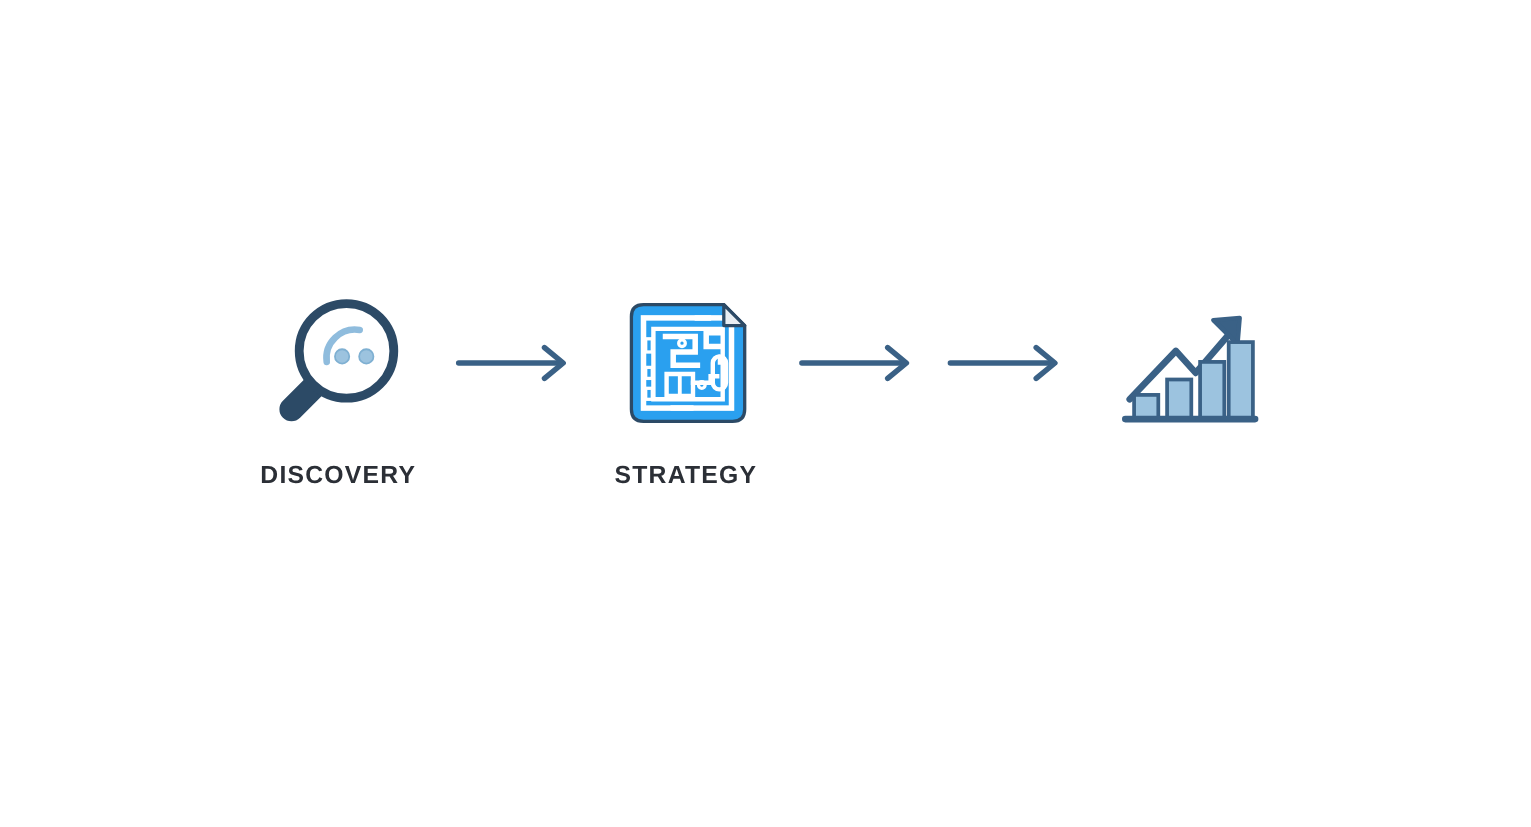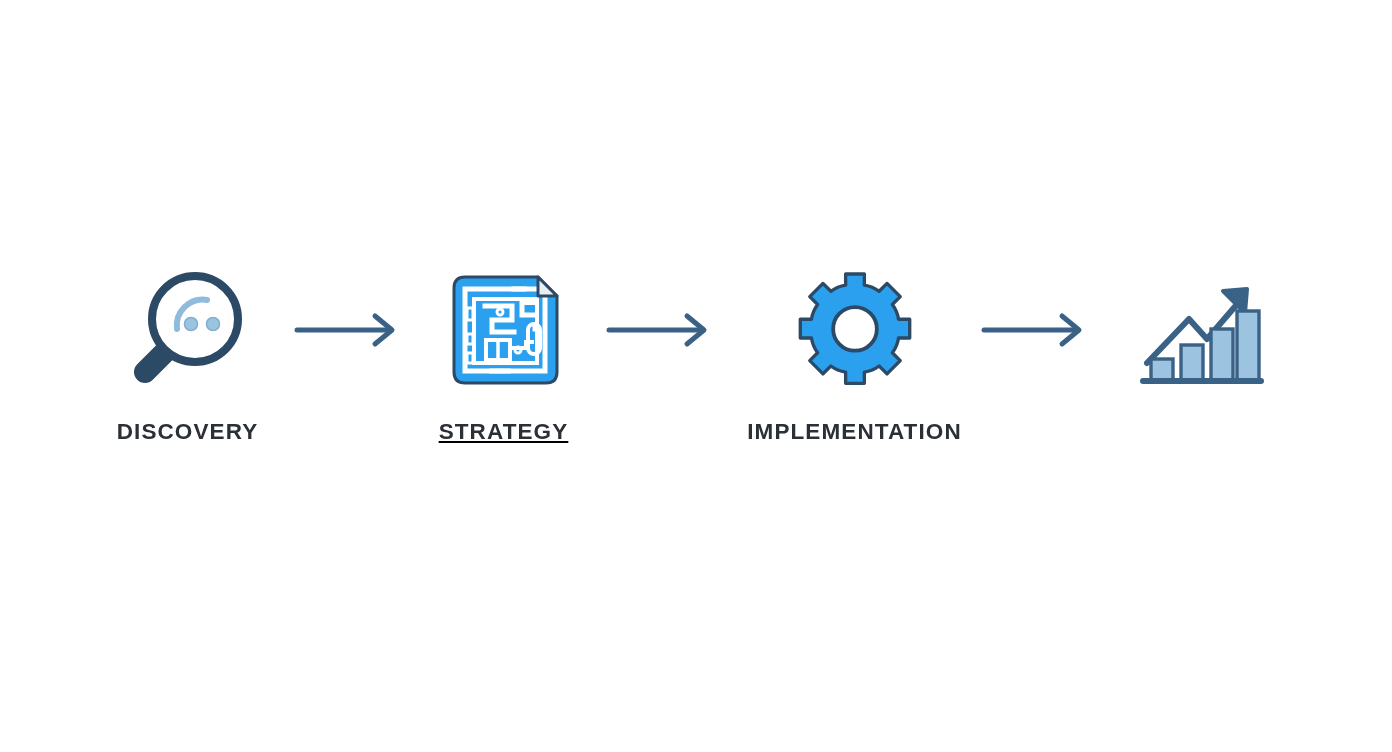--- a/index.html
+++ b/index.html
@@ -61,21 +61,21 @@
   .connector {
     width: 130px;
     height: 135px;
     display: flex;
     align-items: center;
     justify-content: center;
     flex: 0 0 auto;
   }
 
   .stage-discovery  { width: 190px; }
-  .stage-strategy   { width: 172px; text-decoration: underline; }
+  .stage-strategy   { width: 172px; }
   .stage-impl       { width: 240px; }
   .stage-optimize   { width: 200px; }
 
   .conn-1 { width: 135px; }
   .conn-2 { width: 145px; }
   .conn-3 { width: 125px; }
 
   svg { display: block; overflow: visible; }
 </style>
 </head>
@@ -159,84 +159,20 @@
       <div class="stage-label">STRATEGY</div>
     </div>
 
     <div class="connector conn-2">
       <svg width="110" height="34" viewBox="0 0 110 34">
         <line x1="2" y1="17" x2="92" y2="17" stroke="#3a6186" stroke-width="5" stroke-linecap="round"></line>
         <polyline points="80,3 97,17 80,31" fill="none" stroke="#3a6186" stroke-width="5" stroke-linecap="round" stroke-linejoin="round"></polyline>
       </svg>
     </div>
 
-    <div class="stage stage-impl">
-      <div class="stage-icon">
-        <svg width="112" height="112" viewBox="0 0 100 100">
-          <g transform="translate(50,50)">
-            <path d="
-              M -10 -46 L 10 -46 L 12 -33
-              A 34 34 0 0 1 24 -28 L 35 -35 L 49 -21 L 42 -10
-              A 34 34 0 0 1 47 2 L 60 4 L 60 -4 L 47 -2
-              Z" fill="none"></path>
-
-            <path d="
-              M -9 -44 L 9 -44 L 10.5 -30.5
-              L 26 -24 L 36.5 -32.5 L 49 -20 L 40.5 -9.5
-              L 47 6 L 60 7.5 L 60 25.5 L 47 27
-              L 40.5 42.5 L 49 53 L 36.5 65.5 L 26 57
-              L 10.5 63.5 L 9 76 L -9 76 L -10.5 63.5
-              L -26 57 L -36.5 65.5 L -49 53 L -40.5 42.5
-              L -47 27 L -60 25.5 L -60 7.5 L -47 6
-              L -40.5 -9.5 L -49 -20 L -36.5 -32.5 L -26 -24
-              L -10.5 -30.5 Z" fill="none"></path>
-
-            <path d="
-              M -9.5 -45 L 9.5 -45 L 11 -31.5
-              A 33.5 33.5 0 0 1 25.5 -25.5 L 36.5 -33.5 L 50 -20 L 42 -9
-              A 33.5 33.5 0 0 1 48 5.5 L 61.5 7 L 61.5 -7 L 48 -5.5 Z" fill="none"></path>
-            <g fill="#2aa0ef" stroke="#2c4a66" stroke-width="3.2" stroke-linejoin="round">
-              <path d="
-                M -9 -45
-                L 9 -45 L 9 -34
-                A 34 34 0 0 1 24.5 -27.6 L 32.3 -35.4
-                L 45 -22.7 L 37.2 -14.9
-                A 34 34 0 0 1 43.6 0.6 L 54.6 0.6
-                L 54.6 -17.4 L 43.6 -15.9 Z" fill="none" stroke="none"></path>
-            </g>
-
-            <path fill="#2aa0ef" stroke="#2c4a66" stroke-width="3.4" stroke-linejoin="round" d="M -9.5 -45.5 L 9.5 -45.5 L 9.5 -33.8
-                 A 34.2 34.2 0 0 1 24.8 -27.5 L 33.1 -35.8
-                 L 46.5 -22.4 L 38.2 -14.1
-                 A 34.2 34.2 0 0 1 44.5 1.2 L 56.2 1.2
-                 L 56.2 -1 L 56.2 1.2 Z" opacity="0"></path>
-
-            <path fill="#2aa0ef" stroke="#2c4a66" stroke-width="3.4" stroke-linejoin="round" d="M -9.5 -45.5 L 9.5 -45.5 L 9.5 -34.2
-                 A 34 34 0 0 1 24.5 -27.9 L 32.5 -35.9
-                 L 45.9 -22.5 L 37.9 -14.5
-                 A 34 34 0 0 1 44.2 0.5 L 55.5 0.5
-                 L 55.5 19.5 L 44.2 19.5
-                 A 34 34 0 0 1 37.9 34.5 L 45.9 42.5
-                 L 32.5 55.9 L 24.5 47.9
-                 A 34 34 0 0 1 9.5 54.2 L 9.5 65.5
-                 L -9.5 65.5 L -9.5 54.2
-                 A 34 34 0 0 1 -24.5 47.9 L -32.5 55.9
-                 L -45.9 42.5 L -37.9 34.5
-                 A 34 34 0 0 1 -44.2 19.5 L -55.5 19.5
-                 L -55.5 0.5 L -44.2 0.5
-                 A 34 34 0 0 1 -37.9 -14.5 L -45.9 -22.5
-                 L -32.5 -35.9 L -24.5 -27.9
-                 A 34 34 0 0 1 -9.5 -34.2 Z" transform="translate(0,-10) scale(0.88)"></path>
-
-            <circle cx="0" cy="-1" r="19.5" fill="#ffffff" stroke="#2c4a66" stroke-width="3.4"></circle>
-          </g>
-        </svg>
-      </div>
-      <div class="stage-label">IMPLEMENTATION</div>
-    </div>
 
     <div class="connector conn-3">
       <svg width="110" height="34" viewBox="0 0 110 34">
         <line x1="2" y1="17" x2="92" y2="17" stroke="#3a6186" stroke-width="5" stroke-linecap="round"></line>
         <polyline points="80,3 97,17 80,31" fill="none" stroke="#3a6186" stroke-width="5" stroke-linecap="round" stroke-linejoin="round"></polyline>
       </svg>
     </div>
 
     <div class="stage stage-optimize">
       <div class="stage-icon">

